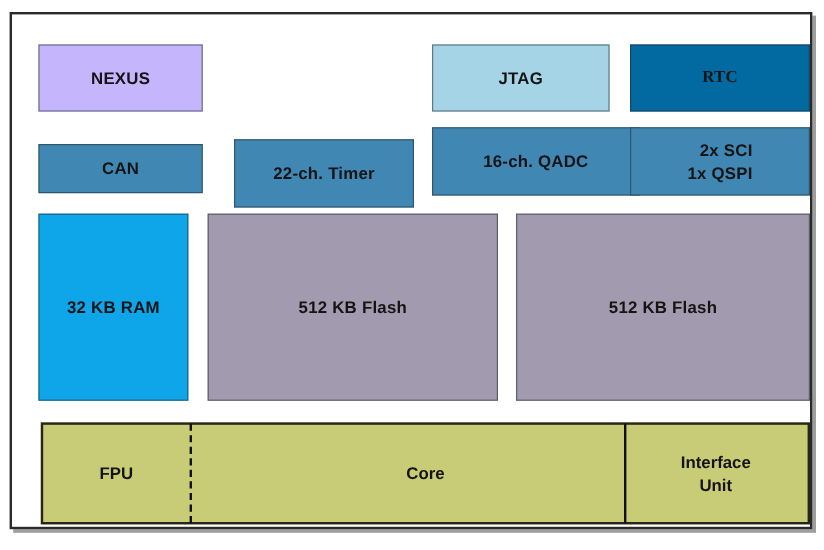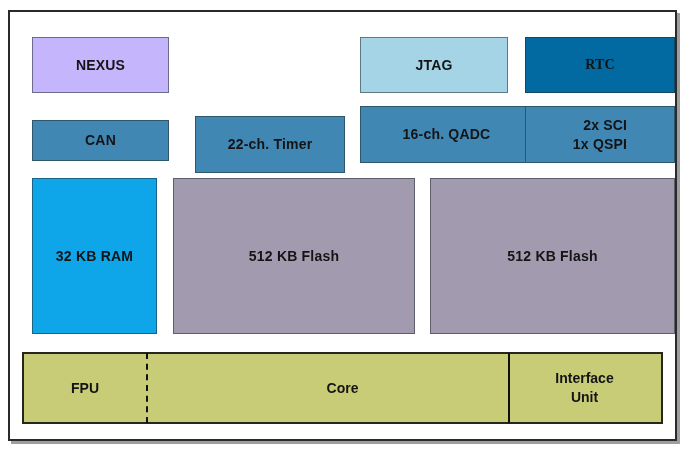--- a/index.html
+++ b/index.html
@@ -46,22 +46,22 @@
   .b-timer  { left: 185px; top: 94px; width: 150px; height: 57px; margin-top: 10px; }
   .b-qadc   { left: 350px; top: 94px; width: 173px; height: 57px; }
   .b-sci    { left: 515px; top: 94px; width: 150px; height: 57px; }
   
   .b-ram    { left: 22px;  top: 166px; width: 125px; height: 156px; }
   .b-flash1 { left: 163px; top: 166px; width: 242px; height: 156px; }
   .b-flash2 { left: 420px; top: 166px; width: 245px; height: 156px; }
   
   .core-box {
     position: absolute;
-    left: 12px; top: 340px;
-    width: 641px; height: 72px;
+    left: 24px; top: 340px;
+    width: 641px; height: 85px;
     border: 2px solid #26261a;
     padding-left: 16px;
   }
   .core-divider-dashed {
     position: absolute;
     left: 122px; top: -1px; bottom: -1px;
     width: 0;
     border-left: 2px dashed #111111;
   }
   .core-divider-solid {

